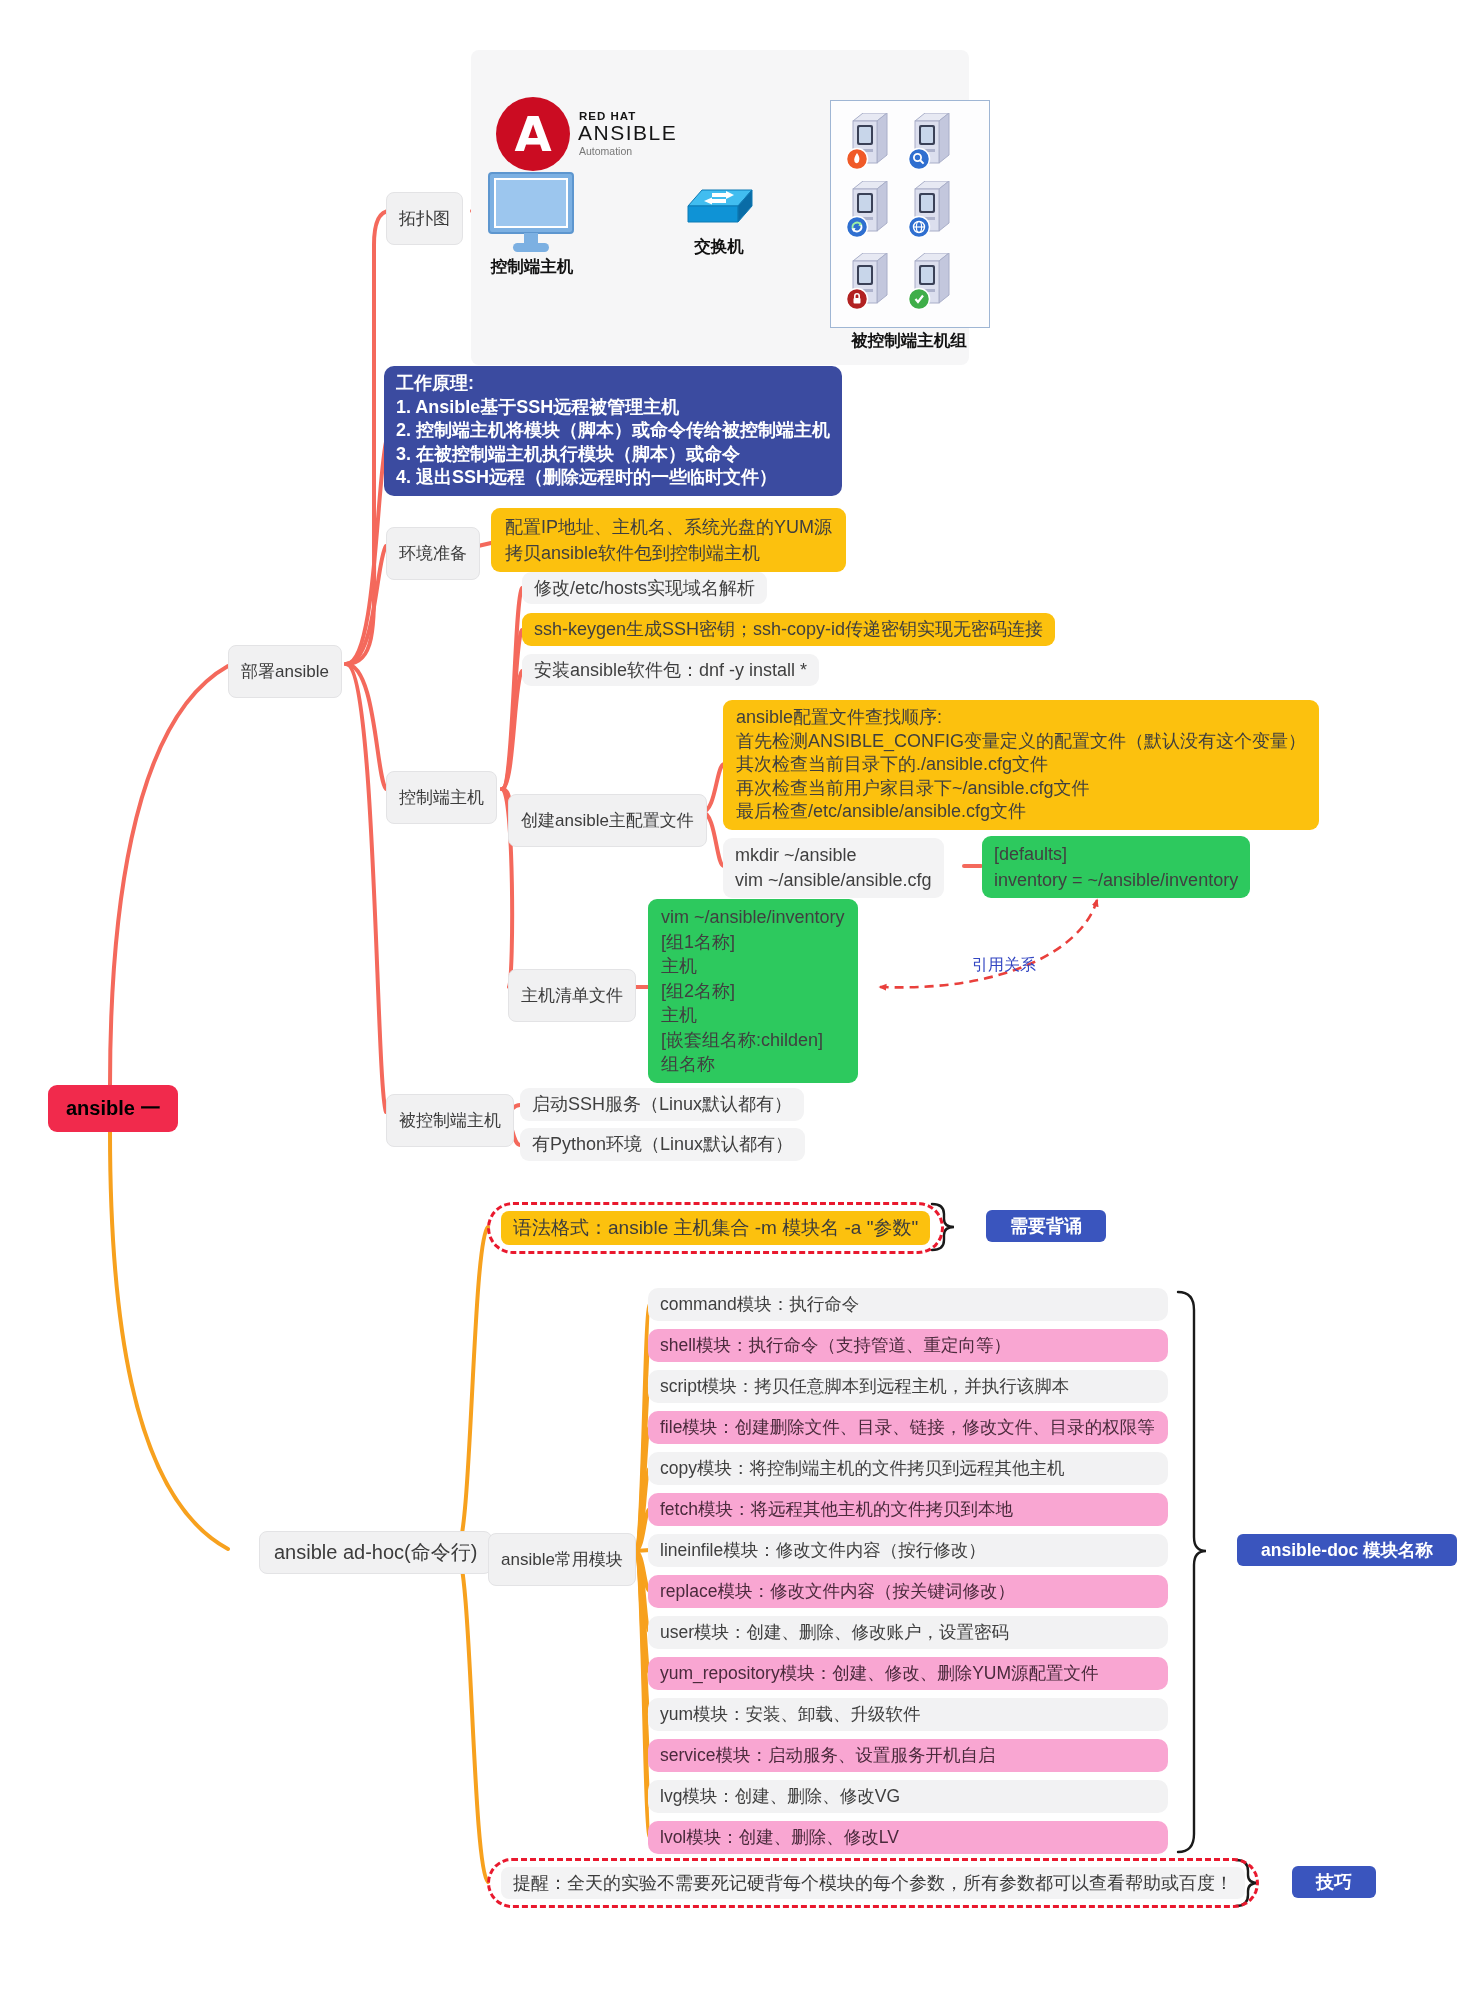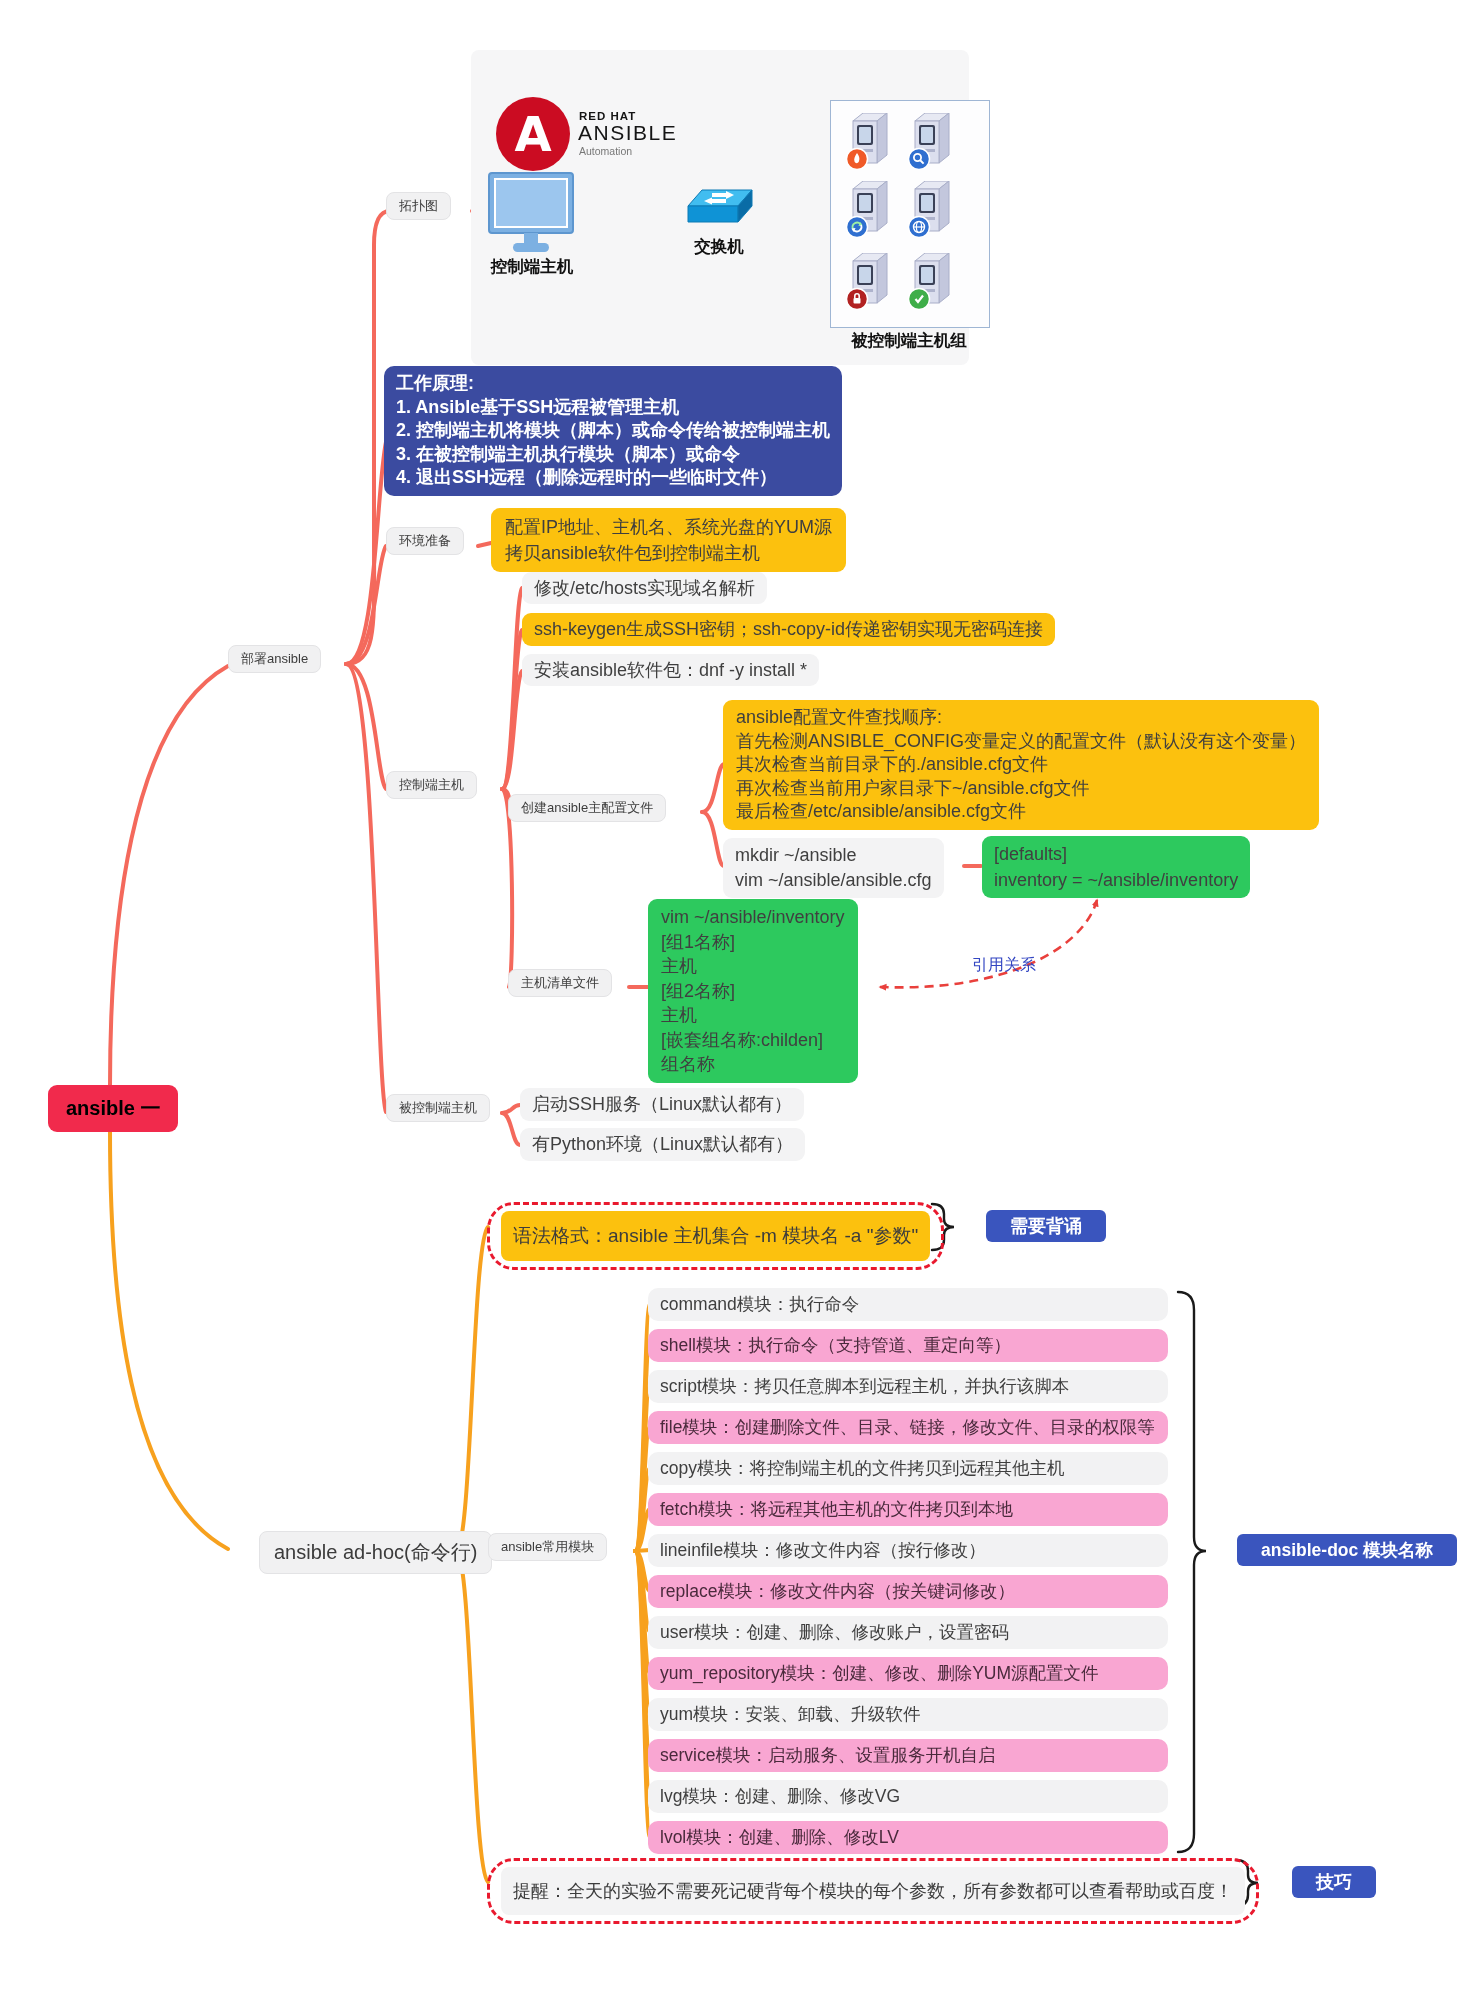--- a/index.html
+++ b/index.html
@@ -1,36 +1,36 @@
 <!DOCTYPE html>
 <html><head>
 <meta charset="utf-8">
 <style>
   html,body{margin:0;padding:0;background:#fff;}
   #canvas{position:relative;width:1475px;height:2004px;background:#ffffff;overflow:hidden;
           font-family:"Liberation Sans","DejaVu Sans",sans-serif;color:#3c3c3c;}
   .abs{position:absolute;}
   svg.layer{position:absolute;left:0;top:0;pointer-events:none;}
   .node{position:absolute;background:#f1f1f2;border:1px solid #e3e3e5;border-radius:8px;
-        padding:4px 12px;font-size:13px;white-space:nowrap;color:#3c3c3c;}
+        padding:14px 12px;font-size:17px;white-space:nowrap;color:#3c3c3c;}
   .note{position:absolute;background:#f3f3f4;border-radius:9px;padding:5px 12px;
         font-size:18px;line-height:23px;white-space:nowrap;color:#3f3f3f;}
   .note.orange{background:#fcc10e;}
   .note.green{background:#2dc95e;color:#404040;}
   .multiline{line-height:23.5px;}
   .blue-box{position:absolute;background:#3b4ba0;color:#ffffff;border-radius:10px;
         padding:6px 12px;font-size:18px;font-weight:bold;line-height:23.5px;white-space:nowrap;}
   .mod{position:absolute;left:648px;width:496px;background:#f2f2f3;border-radius:10px;
        padding:0 12px;height:33px;line-height:33px;font-size:17.5px;white-space:nowrap;color:#3f3f3f;}
   .mod.pink{background:#f9a6d2;color:#4a2a3c;}
   .badge{position:absolute;background:#3a55be;color:#fff;font-weight:bold;font-size:18px;
          border-radius:6px;padding:4px 24px;white-space:nowrap;margin-left:24px;}
   .dashed-pill{position:absolute;border:3px dashed #e9192e;border-radius:27px;
          padding:6px 11px;display:inline-flex;background:transparent;}
-  .pill-inner{border-radius:8px;padding:12px 12px;font-size:19px;white-space:nowrap;color:#3c3c3c;}
+  .pill-inner{border-radius:8px;padding:4px 12px;font-size:19px;white-space:nowrap;color:#3c3c3c;}
   .root{position:absolute;background:#f12a4c;color:#000000;font-weight:bold;font-size:20px;
         border-radius:9px;padding:10px 18px;white-space:nowrap;}
   .img-panel{position:absolute;background:#f6f6f7;border-radius:8px;}
   .img-label{position:absolute;font-weight:bold;font-size:16.5px;color:#111;text-align:center;white-space:nowrap;}
   .ref-label{position:absolute;color:#3346c2;font-size:16px;white-space:nowrap;}
   .server-box{position:absolute;background:#fdfdfe;border:1.5px solid #9fb6d4;}
 </style>
 </head>
 <body>
 

